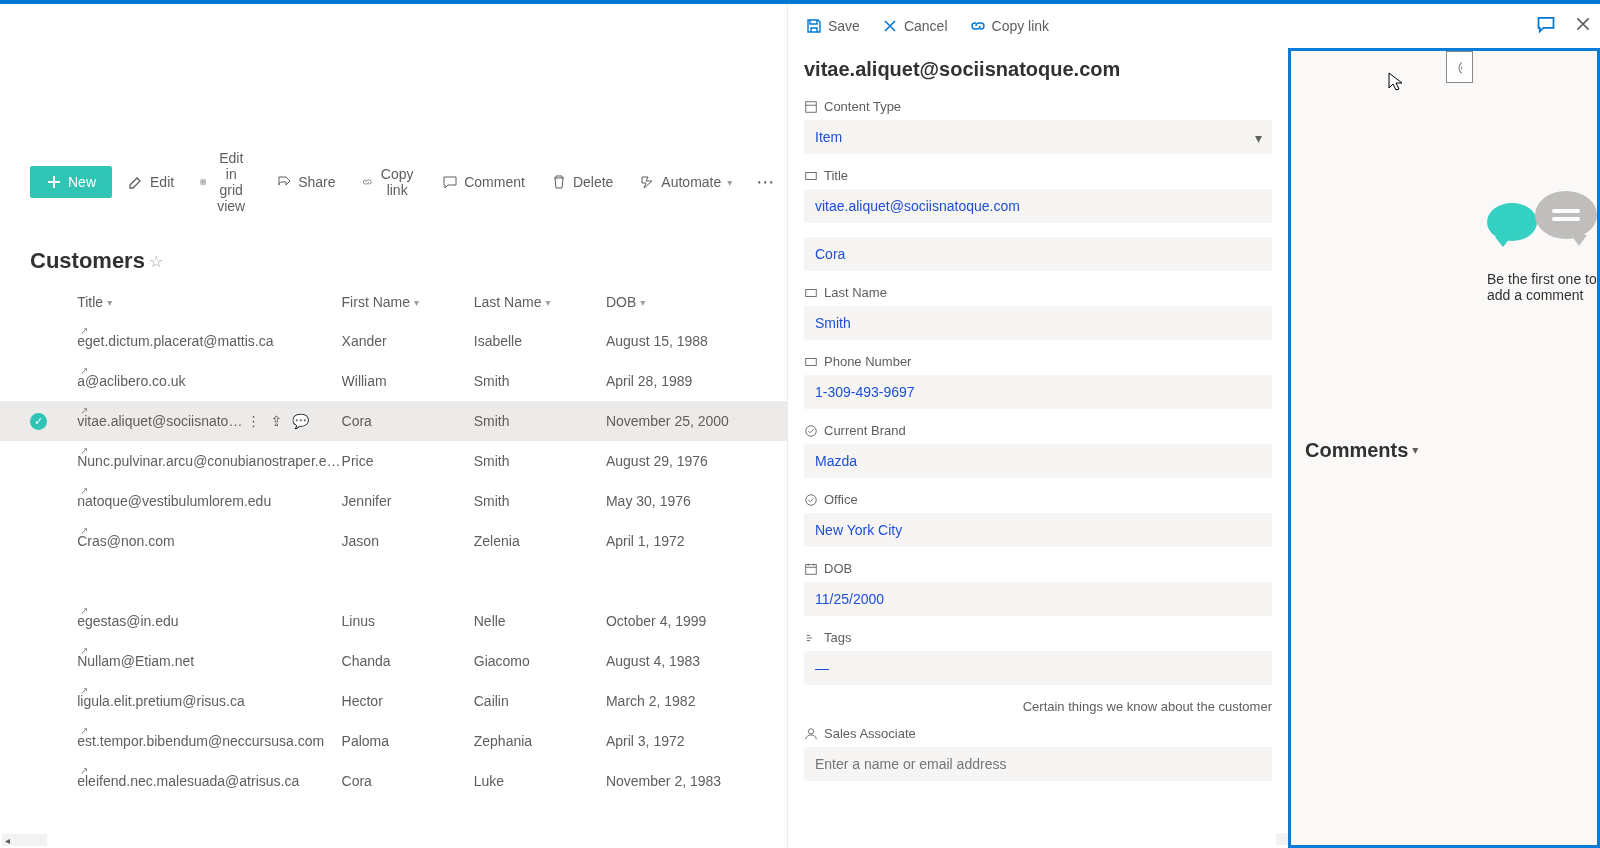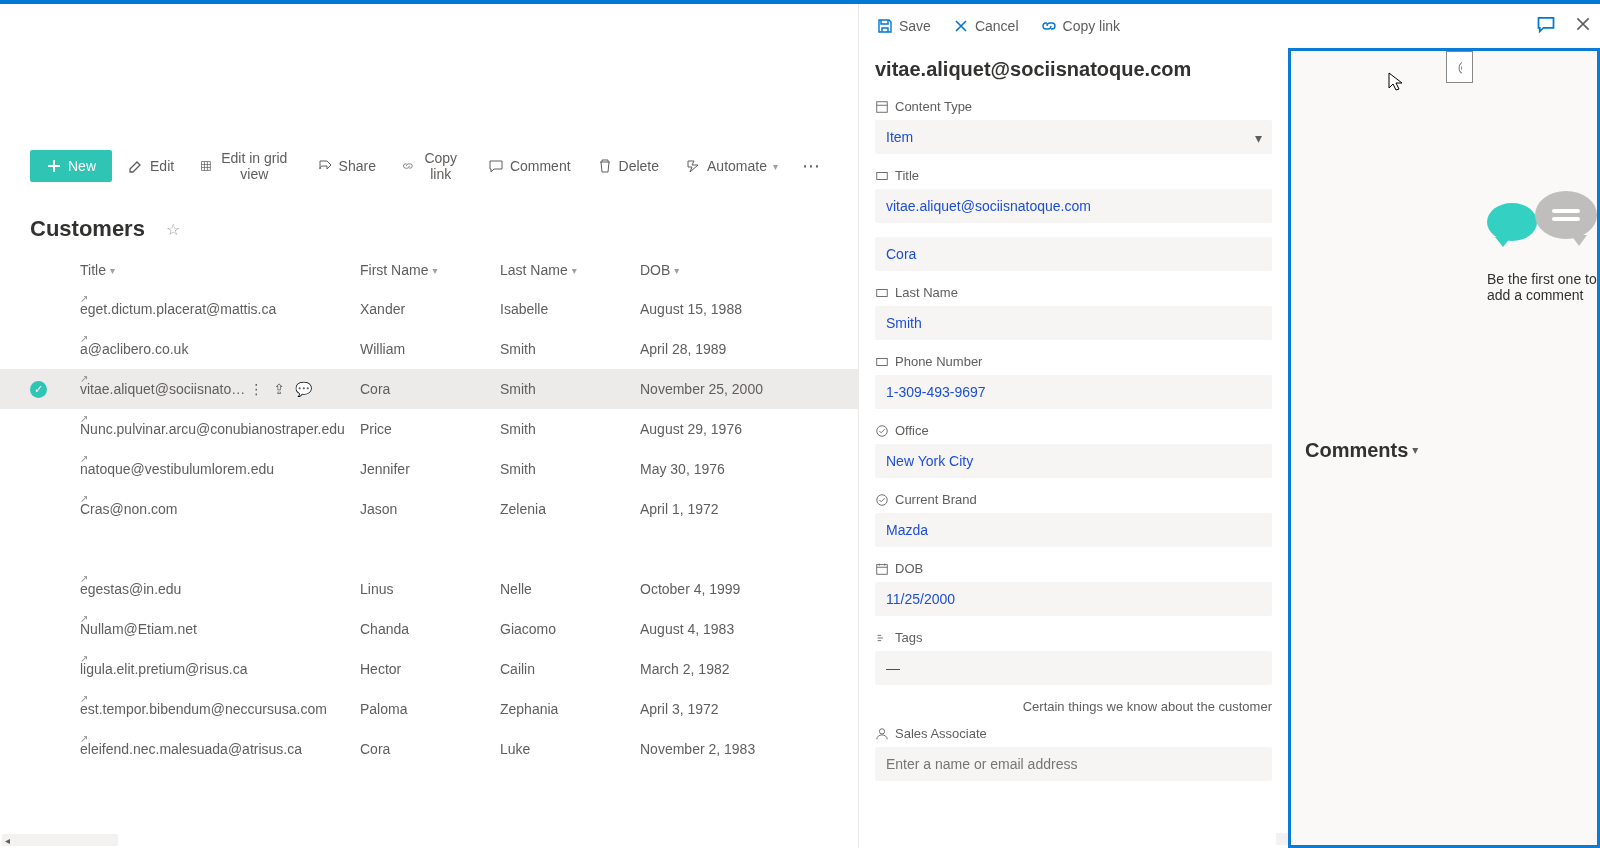--- a/index.html
+++ b/index.html
@@ -6,21 +6,21 @@
     html, body { font-family: "Segoe UI", Arial, sans-serif; font-size: 14px; color: #323130; background: #fff; width: 1600px; height: 848px; overflow: hidden; }
     .suite-bar { height: 4px; background: #0078d4; }
     .app { position: relative; display: flex; height: calc(100% - 4px); }
     .left-region { flex: 1; min-width: 0; padding: 0 0 0 0; position: relative; }
     .blank-header { height: 130px; }
     .toolbar { display: flex; align-items: center; gap: 6px; padding: 8px 30px; }
     .new-btn { background: #30c4b5; color: #fff; border: none; padding: 8px 16px; font-size: 14px; display: inline-flex; align-items: center; gap: 6px; border-radius: 2px; cursor: pointer; }
     .tbtn { background: transparent; border: none; padding: 8px 10px; color: #605e5c; font-size: 14px; display: inline-flex; align-items: center; gap: 6px; cursor: pointer; }
     .tbtn svg, .new-btn svg { width: 16px; height: 16px; }
     .overflow { color: #605e5c; font-size: 18px; padding: 0 8px; cursor: pointer; }
-    .list-title-row { padding: 18px 30px 10px; display: flex; align-items: center; gap: 21px; }
+    .list-title-row { padding: 18px 30px 10px; display: flex; align-items: center; gap: 4px; }
     .list-title { font-size: 22px; font-weight: 600; color: #323130; }
     .star { color: #a19f9d; font-size: 16px; }
     .table { width: 100%; }
     .thead { display: flex; padding: 10px 30px; color: #605e5c; font-weight: 400; border-bottom: 1px solid transparent; }
     .col-sel { width: 50px; }
     .col-title { width: 280px; }
     .col-fn { width: 140px; }
     .col-ln { width: 140px; }
     .col-dob { width: 160px; }
     .th { display: flex; align-items: center; gap: 4px; font-weight: 400; }
@@ -29,21 +29,21 @@
     .row { display: flex; align-items: center; padding: 10px 30px; color: #605e5c; height: 40px; position: relative; }
     .row.selected { background: #edebe9; }
     .row .marker { position: absolute; left: 80px; top: 4px; font-size: 10px; color: #8a8886; }
     .sel-check { width: 17px; height: 17px; border-radius: 50%; background: #30c4b5; color: #fff; display: inline-flex; align-items: center; justify-content: center; font-size: 11px; }
     .cell { overflow: hidden; text-overflow: ellipsis; white-space: nowrap; }
     .row-actions { display: inline-flex; gap: 10px; color: #605e5c; margin-left: 4px; }
     .row-actions span { cursor: pointer; }
     .gap-row { height: 40px; }
 
     
-    .detail-pane { width: 430px; background: #fff; border-left: 1px solid #edebe9; display: flex; flex-direction: column; height: 100%; position: relative; }
+    .detail-pane { width: 501px; background: #fff; border-left: 1px solid #edebe9; display: flex; flex-direction: column; height: 100%; position: relative; }
     .detail-toolbar { display: flex; align-items: center; gap: 6px; padding: 6px 10px; height: 44px; }
     .dt-btn { background: transparent; border: none; color: #605e5c; padding: 6px 8px; font-size: 14px; display: inline-flex; align-items: center; gap: 6px; cursor: pointer; }
     .detail-body { padding: 10px 16px 16px; overflow: auto; flex: 1; }
     .item-title { font-size: 20px; font-weight: 600; margin-bottom: 18px; color: #323130; }
     .field { margin-bottom: 14px; }
     .field-label { display: flex; align-items: center; gap: 6px; color: #605e5c; font-size: 13px; margin-bottom: 6px; }
     .field-label svg { width: 14px; height: 14px; flex-shrink: 0; }
     .field-input { width: 100%; background: #f6f5f4; border: 1px solid transparent; padding: 8px 10px; color: #1d4ed8; font-size: 14px; border-radius: 2px; }
     .field-select { position: relative; }
     .field-select .chev-down { position: absolute; right: 10px; top: 10px; color: #605e5c; }
@@ -326,34 +326,34 @@
             </div>
           <input class="field-input" value="1-309-493-9697" style="">
         </div>
 
         <div class="field">
           <div class="field-label">
               <svg viewBox="0 0 16 16">
                 <circle cx="8" cy="8" r="6" fill="none" stroke="currentColor"></circle>
                 <path d="M5 8l2 2 4-4" fill="none" stroke="currentColor"></path>
               </svg>
-              <span>Office</span>
-            </div>
-          <input class="field-input" value="New York City" style="">
+              <span>Current Brand</span>
+            </div>
+          <input class="field-input" value="Mazda" style="">
         </div>
 
         <div class="field">
           <div class="field-label">
               <svg viewBox="0 0 16 16">
                 <circle cx="8" cy="8" r="6" fill="none" stroke="currentColor"></circle>
                 <path d="M5 8l2 2 4-4" fill="none" stroke="currentColor"></path>
               </svg>
-              <span>Current Brand</span>
-            </div>
-          <input class="field-input" value="Mazda" style="">
+              <span>Office</span>
+            </div>
+          <input class="field-input" value="New York City" style="">
         </div>
 
         <div class="field">
           <div class="field-label">
               <svg viewBox="0 0 16 16">
                 <rect x="2" y="3" width="12" height="11" fill="none" stroke="currentColor"></rect>
                 <path d="M2 6h12M5 2v2M11 2v2" stroke="currentColor"></path>
               </svg>
               <span>DOB</span>
             </div>

